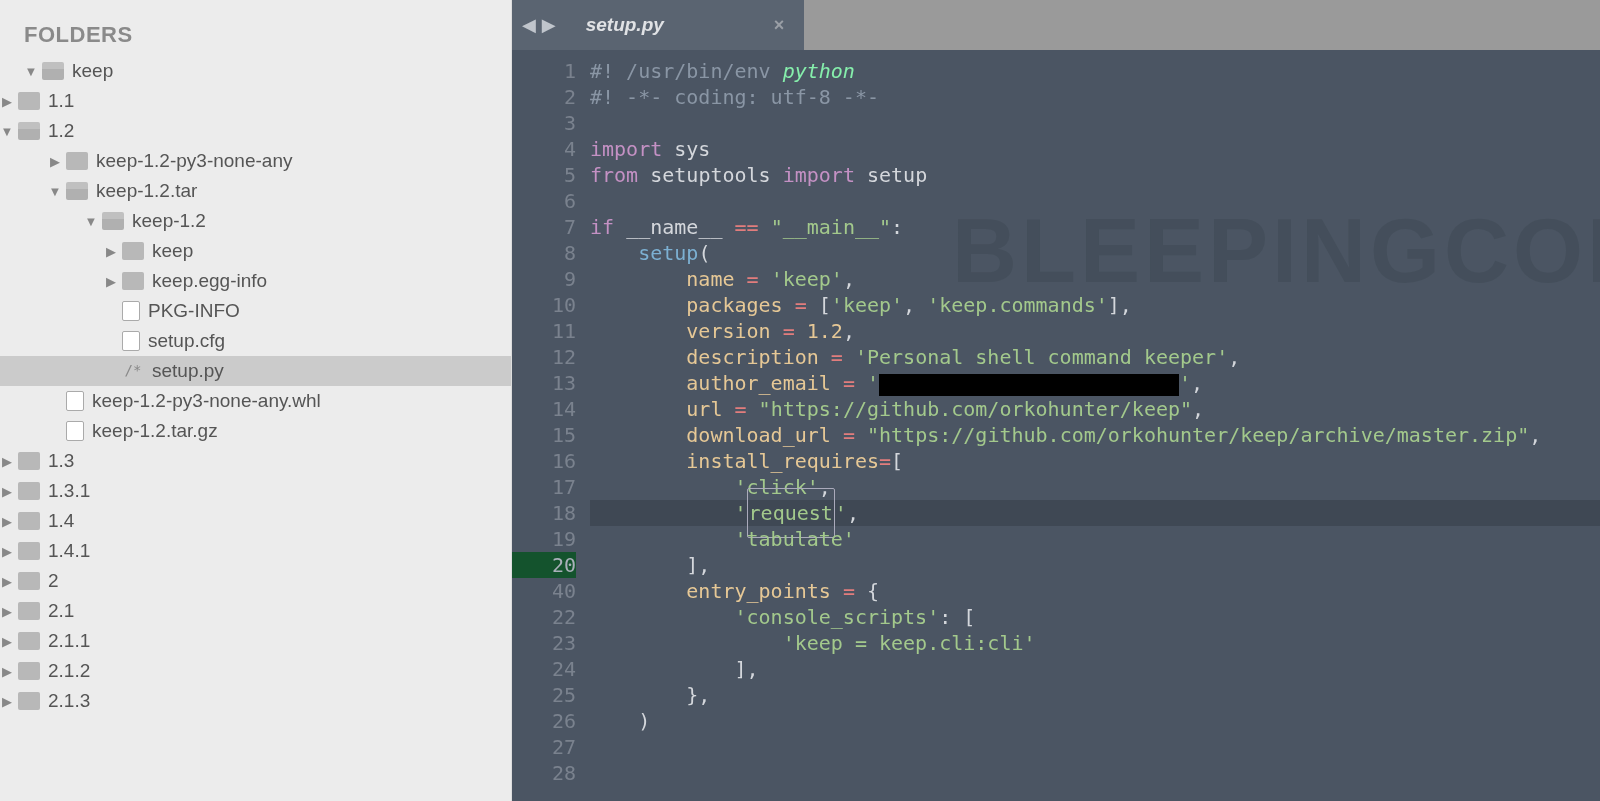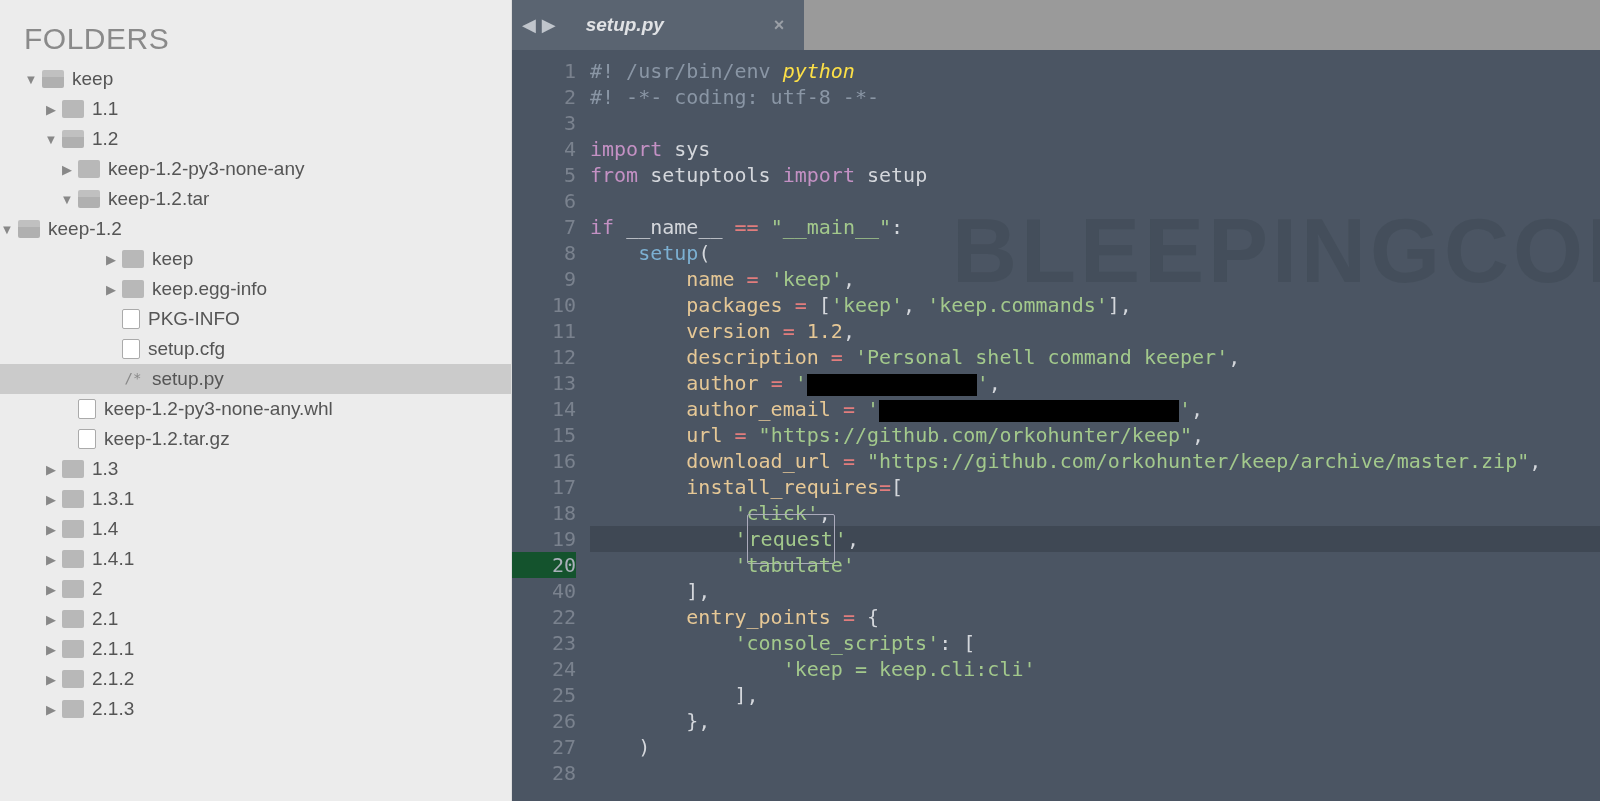--- a/index.html
+++ b/index.html
@@ -14,22 +14,22 @@
     }
     .sidebar {
       width: 512px;
       background: #ececec;
       overflow-y: auto;
       padding-top: 10px;
       border-right: 1px solid #ddd;
     }
     .folders-header {
       color: #8a8a8a;
-      font-size: 30px;
-      font-weight: 400;
+      font-size: 22px;
+      font-weight: 700;
       padding: 12px 24px 8px 24px;
       letter-spacing: 0.5px;
     }
     .tree-item {
       display: flex;
       align-items: center;
       padding: 4px 0;
       color: #555;
       font-size: 19px;
       cursor: pointer;
@@ -73,23 +73,23 @@
       height: 20px;
     }
     .py-icon {
       color: #888;
       font-size: 14px;
       width: 22px;
       text-align: center;
       font-family: monospace;
     }
     .ind-0 { padding-left: 24px; }
-    .ind-1 { padding-left: 44px; }
-    .ind-2 { padding-left: 60px; }
-    .ind-3 { }
+    .ind-1 { }
+    .ind-2 { padding-left: 48px; }
+    .ind-3 { padding-left: 84px; }
     .ind-4 { padding-left: 104px; }
 
     .editor-area {
       flex: 1;
       display: flex;
       flex-direction: column;
       background: #4b5563;
       position: relative;
     }
     .tab-bar {
@@ -148,21 +148,21 @@
     .gutter .ln { height: 26px; }
     .gutter .ln.hl { background: #14532d; color: #aab0ba; }
     .code {
       flex: 1;
       color: #d4d7dc;
       position: relative;
     }
     .code-line { height: 26px; white-space: pre; position: relative; }
     .code-line.hl { background: #3f4854; }
     .c-comment { color: #8a96a5; }
-    .c-red { color: #fde047; }
+    .c-red { color: #86efac; }
     .c-kw { color: #c491c4; }
     .c-func { color: #7cb0d2; }
     .c-ident { color: #e6c896; }
     .c-op { color: #e27d7d; }
     .c-str { color: #a3c98c; }
     .c-num { color: #e6c896; }
     .c-const { color: #e27d7d; font-style: italic; }
     .c-ital { font-style: italic; }
     .redact {
       display: inline-block;
@@ -357,21 +357,20 @@
       <div class="code-line"></div>
       <div class="code-line"><span class="c-kw">import</span><span> sys</span></div>
       <div class="code-line"><span class="c-kw">from</span><span> setuptools </span><span class="c-kw">import</span><span> setup</span></div>
       <div class="code-line"></div>
       <div class="code-line"><span class="c-kw">if</span><span> __name__ </span><span class="c-op">==</span><span class="c-str"> "__main__"</span><span>:</span></div>
       <div class="code-line">    <span class="c-func">setup</span><span>(</span></div>
       <div class="code-line">        <span class="c-ident">name</span> <span class="c-op">=</span> <span class="c-str">'keep'</span>,</div>
       <div class="code-line">        <span class="c-ident">packages</span> <span class="c-op">=</span> [<span class="c-str">'keep'</span>, <span class="c-str">'keep.commands'</span>],</div>
       <div class="code-line">        <span class="c-ident">version</span> <span class="c-op">=</span> <span class="c-num">1.2</span>,</div>
       <div class="code-line">        <span class="c-ident">description</span> <span class="c-op">=</span> <span class="c-str">'Personal shell command keeper'</span>,</div>
-      <div class="code-line">        <span class="c-ident">author</span> <span class="c-op">=</span> <span class="c-str">'</span><span class="redact" style="width:170px"></span><span class="c-str">'</span>,</div>
       <div class="code-line">        <span class="c-ident">author_email</span> <span class="c-op">=</span> <span class="c-str">'</span><span class="redact" style="width:300px"></span><span class="c-str">'</span>,</div>
       <div class="code-line">        <span class="c-ident">url</span> <span class="c-op">=</span> <span class="c-str">"https://github.com/orkohunter/keep"</span>,</div>
       <div class="code-line">        <span class="c-ident">download_url</span> <span class="c-op">=</span> <span class="c-str">"https://github.com/orkohunter/keep/archive/master.zip"</span>,</div>
       <div class="code-line">        <span class="c-ident">install_requires</span><span class="c-op">=</span>[</div>
       <div class="code-line">            <span class="c-str">'click'</span>,</div>
       <div class="code-line hl">            <span class="c-str">'<span class="cursor-mark">request</span>'</span>,</div>
       <div class="code-line">            <span class="c-str">'tabulate'</span></div>
       <div class="code-line">        ],</div>
       <div class="code-line">        <span class="c-ident">entry_points</span> <span class="c-op">=</span> {</div>
       <div class="code-line">            <span class="c-str">'console_scripts'</span>: [</div>

